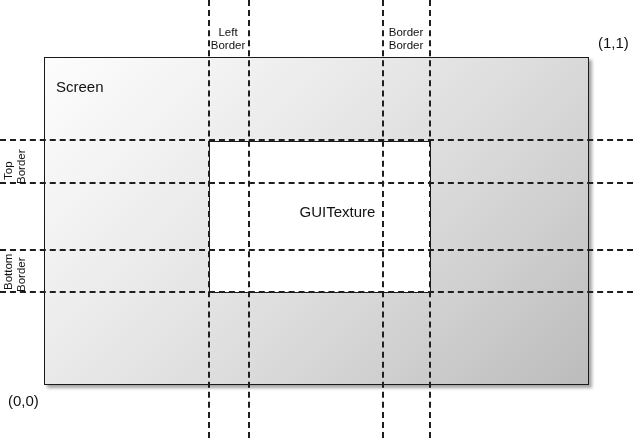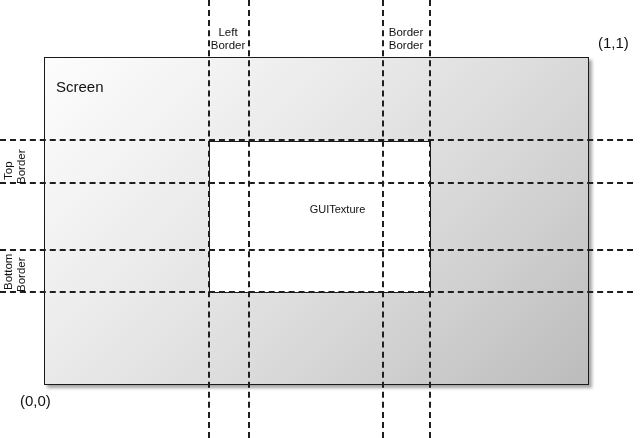--- a/index.html
+++ b/index.html
@@ -56,21 +56,21 @@
     background: #ffffff;
     border: 1.6px solid #1c1c1c;
     box-sizing: border-box;
   }
   #guitexture-label {
     position: absolute;
     left: 209px;
     top: 203px;
     width: 257px;
     text-align: center;
-    font-size: 11px;
+    font-size: 15px;
     color: #111111;
     white-space: nowrap;
   }
 
   
   .vline {
     position: absolute;
     top: 0;
     width: 0;
     height: 438px;
@@ -105,21 +105,21 @@
   }
 
   
   .corner-coord {
     position: absolute;
     font-size: 15px;
     color: #111111;
     white-space: nowrap;
   }
   #coord-top-right { left: 598px; top: 34px; }
-  #coord-bottom-left { left: 20px; top: 392px; }
+  #coord-bottom-left { left: 8px; top: 392px; }
 </style>
 </head>
 <body>
 
 <div id="canvas">
 
   <div id="screen-rect"></div>
   <div id="screen-label">Screen</div>
 
   <div id="guitexture-rect"></div>

